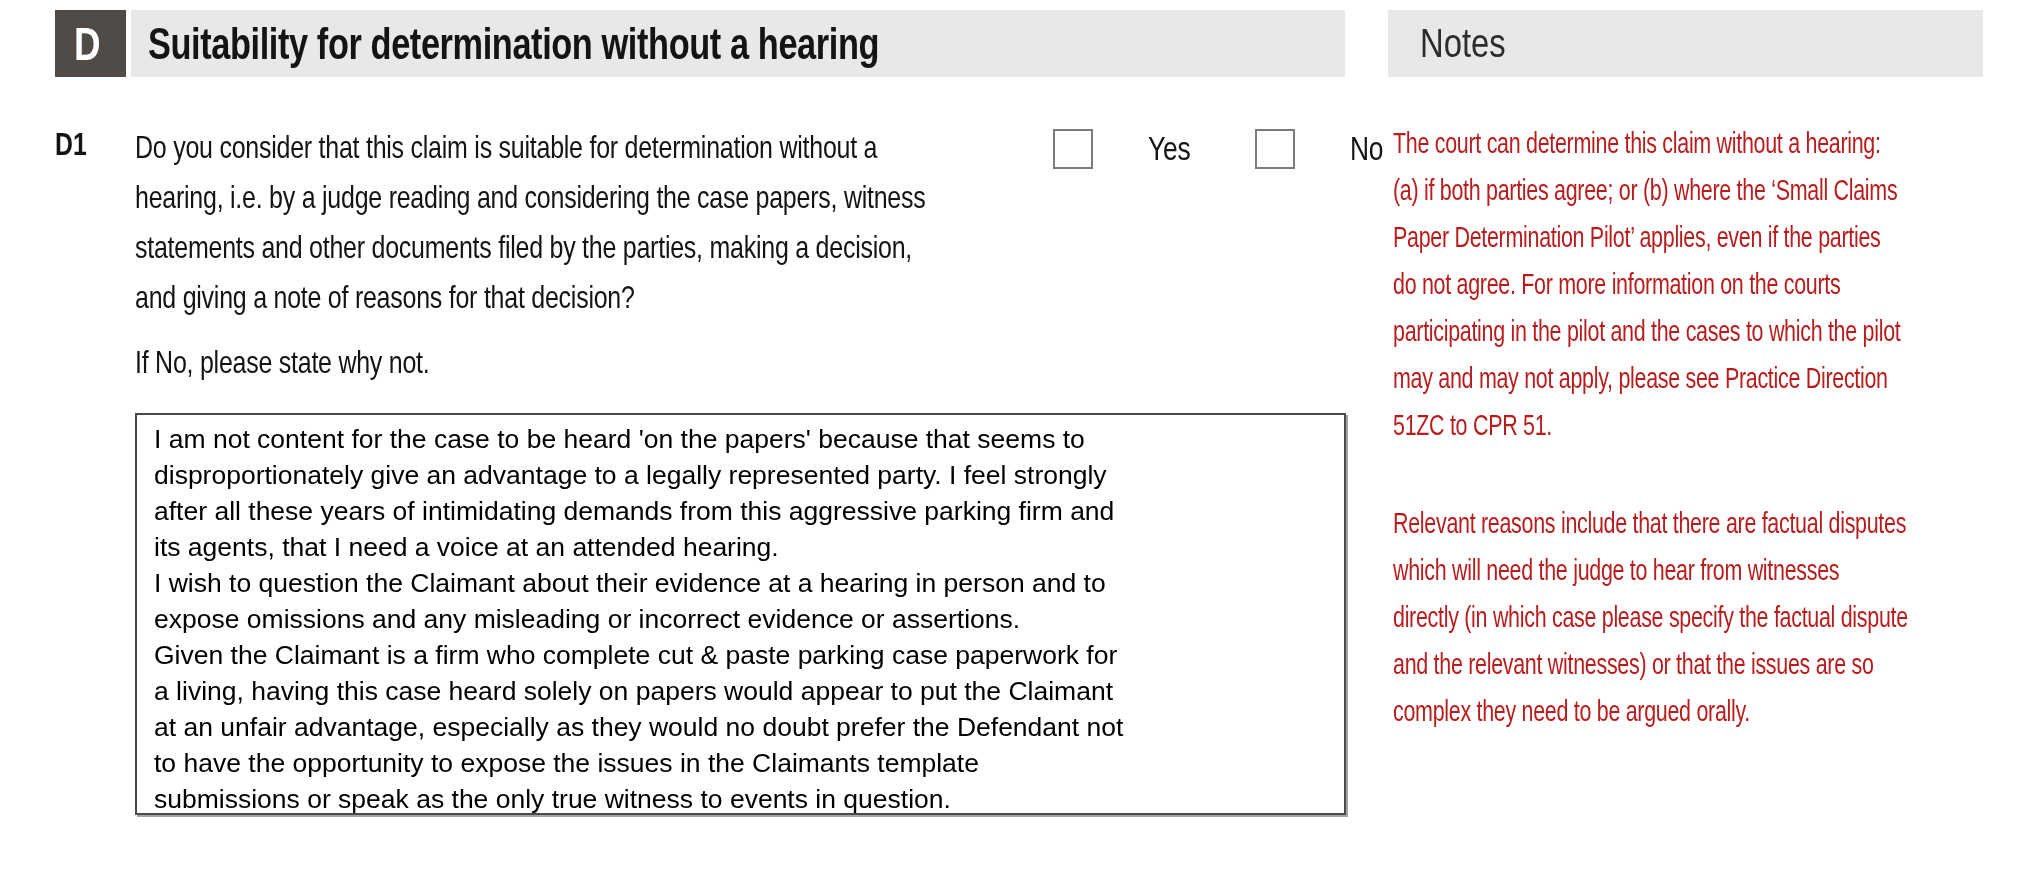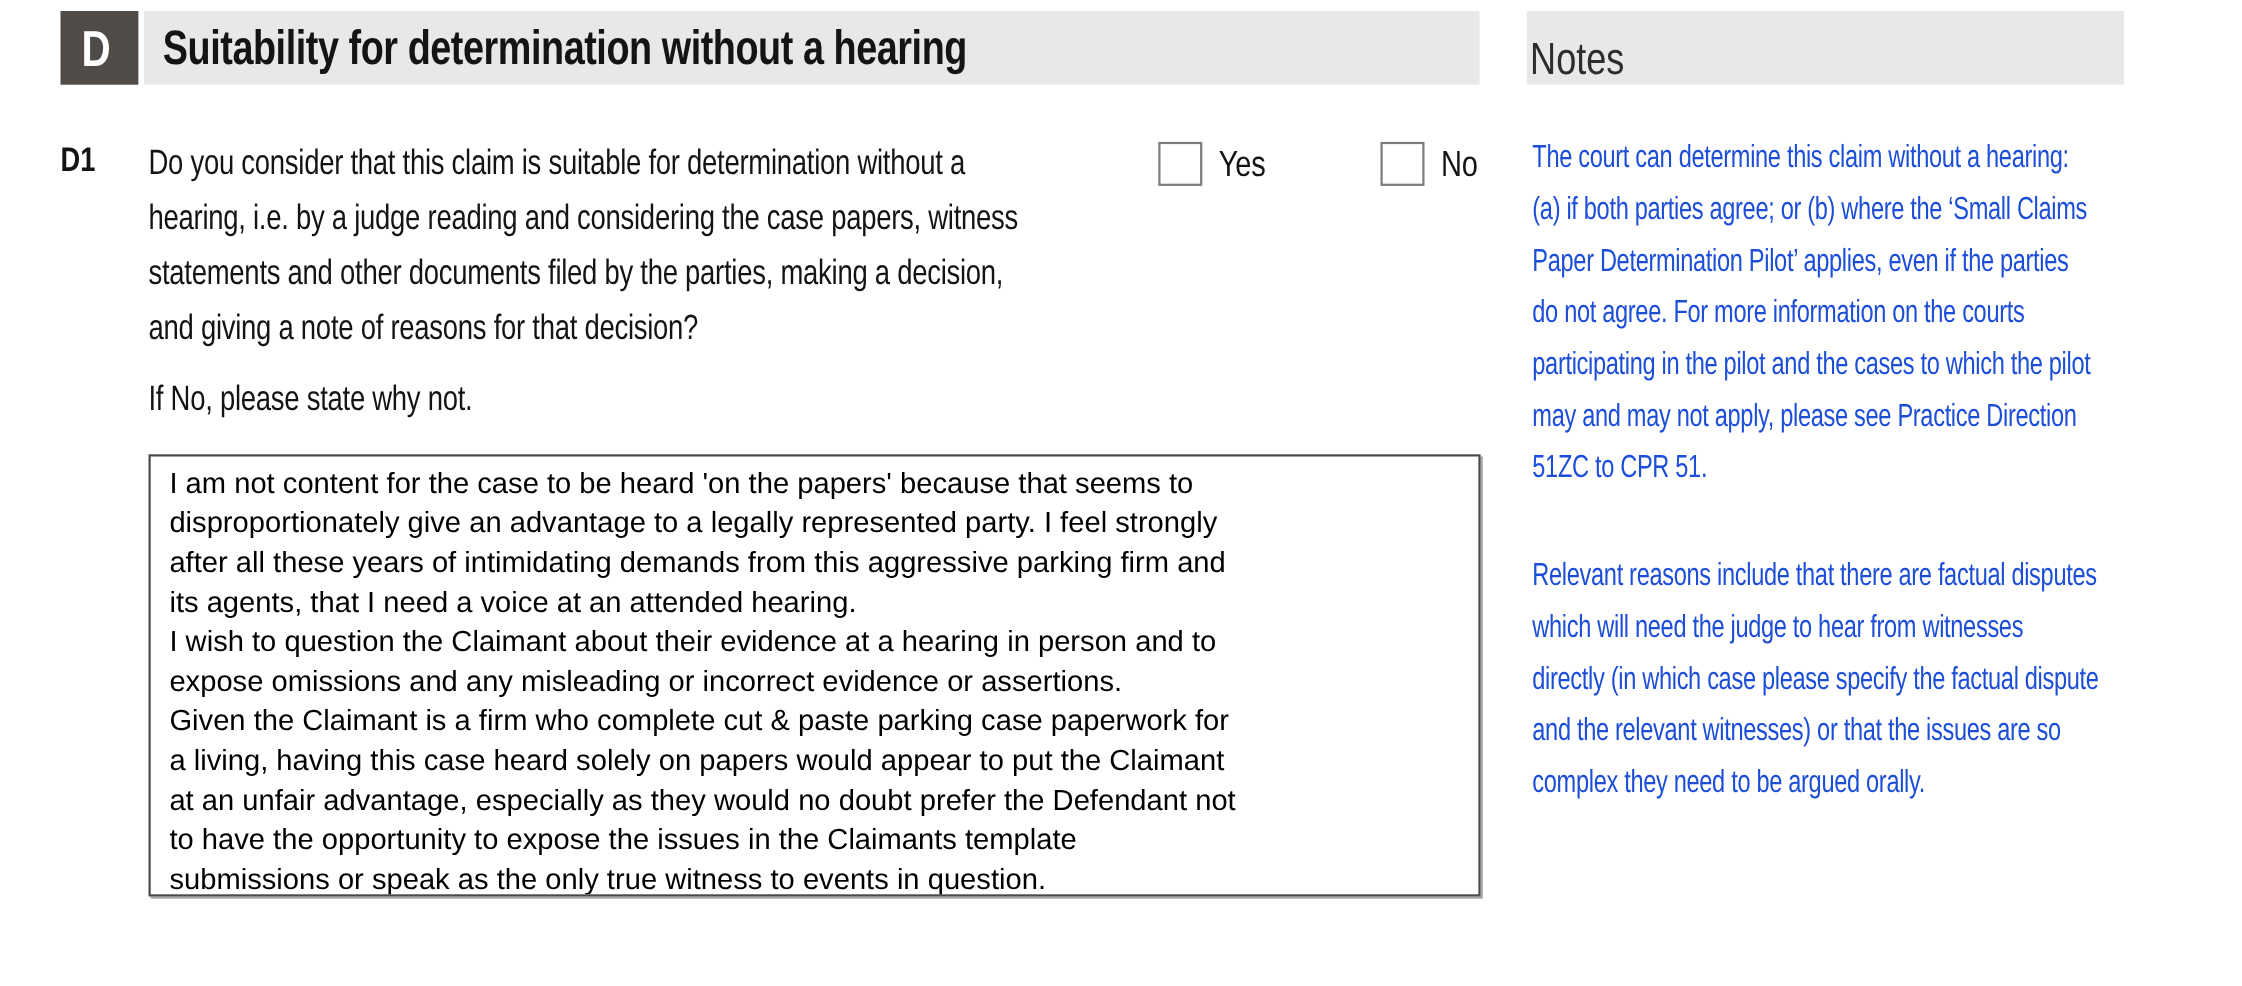--- a/index.html
+++ b/index.html
@@ -27,36 +27,36 @@
   .header-gap { width: 5px; height: 67px; background: #ffffff; }
   .title-bar {
     flex: 1; height: 67px;
     display: flex; align-items: center;
     padding-left: 17px;
   }
   .title-text { font-weight: bold; font-size: 44px; white-space: nowrap; letter-spacing: -0.5px; }
 
   
   .notes-header-bar {
-    left: 1388px; top: 10px; width: 543px; height: 67px;
-    display: flex; align-items: flex-end; padding-left: 3px;
+    left: 1388px; top: 10px; width: 595px; height: 67px;
+    display: flex; align-items: center; padding-left: 32px;
   }
   .notes-header-text { font-size: 41px; color: #2d2d2d; white-space: nowrap; }
 
   
   .q-id { left: 55px; top: 120px; font-weight: bold; font-size: 31px; line-height: 50px; }
   .q-text {
     left: 135px; top: 122px; width: 1180px;
     font-size: 32px; line-height: 50px;
     white-space: pre; letter-spacing: -0.3px;
   }
   .followup { left: 135px; top: 337px; font-size: 32px; line-height: 50px; white-space: pre; letter-spacing: -0.3px; }
 
   
-  .choice { top: 126px; height: 46px; display: flex; align-items: center; }
+  .choice { top: 126px; height: 46px; display: flex; align-items: center; gap: 40px; }
   .choice-yes { left: 1053px; }
   .choice-no  { left: 1220px; margin-left: 35px; }
   .checkbox {
     width: 40px; height: 40px; background: #ffffff;
     border: 2px solid #7c7c7c; display: inline-block;
   }
   .choice-label { font-size: 33px; margin-left: 15px; letter-spacing: -0.3px; }
 
   
   .answer-box {
@@ -68,21 +68,21 @@
     font-family: "Liberation Sans", sans-serif;
     font-size: 26.5px; line-height: 36px;
     color: #000000;
     white-space: pre;
     overflow: hidden;
     resize: none;
     outline: none;
   }
 
   
-  .notes-body { left: 1393px; top: 120px; width: 600px; color: #1d4ed8; }
+  .notes-body { left: 1393px; top: 120px; width: 600px; color: #b91c1c; }
   .notes-para {
     font-size: 29px; line-height: 47px;
     white-space: pre; letter-spacing: -0.4px;
     transform: scaleX(0.74); transform-origin: 0 0;
     width: 135%;
   }
   .notes-para + .notes-para { margin-top: 51px; }
 </style>
 </head>
 <body>

